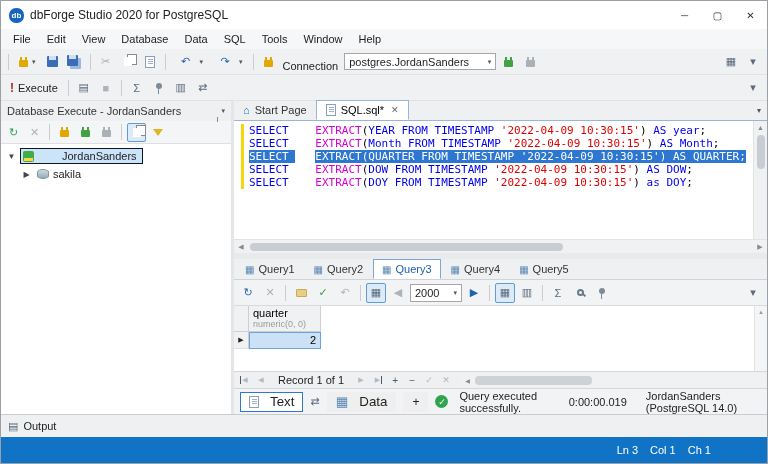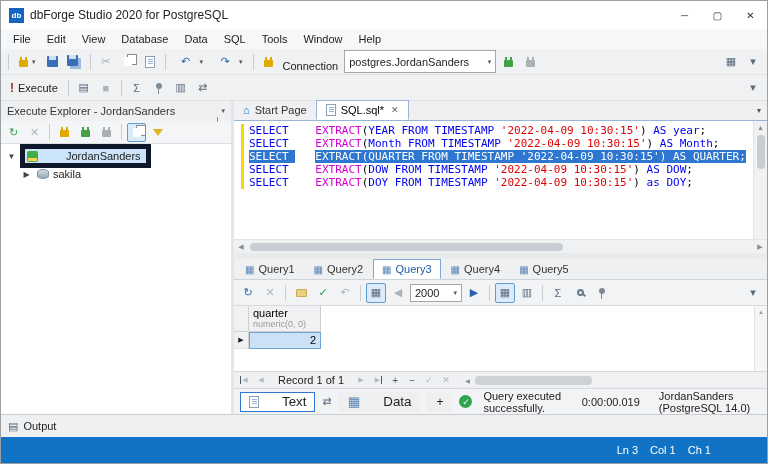--- a/index.html
+++ b/index.html
@@ -2,38 +2,38 @@
 <html><head>
 <meta charset="utf-8">
 <style>
   * { margin:0; padding:0; box-sizing:border-box; }
   html,body { width:768px; height:464px; overflow:hidden; }
   body { font-family:"Liberation Sans", sans-serif; font-size:11px; color:#1e1e1e; background:#f0f1f2; }
   .window { width:768px; height:464px; display:flex; flex-direction:column; border:1px solid #9aa0a6; background:#f0f1f2; }
 
   
   .titlebar { height:28px; background:#ffffff; display:flex; align-items:center; padding-left:8px; flex:none; }
-  .app-logo { width:15px; height:15px; background:#1565c0; border-radius:0; color:#fff; font-size:8px; font-weight:bold; display:flex; align-items:center; justify-content:center; margin-right:6px; }
+  .app-logo { width:15px; height:15px; background:#1565c0; border-radius:7px; color:#fff; font-size:8px; font-weight:bold; display:flex; align-items:center; justify-content:center; margin-right:6px; }
   .title-text { font-size:12px; color:#222; }
   .win-controls { margin-left:auto; display:flex; height:100%; }
   .win-btn { width:33px; height:100%; display:flex; align-items:center; justify-content:center; font-size:10px; color:#333; cursor:default; }
 
   
   .menubar { height:20px; background:#f6f7f8; display:flex; align-items:center; padding-left:4px; flex:none; }
   .menu-item { padding:0 8px; line-height:20px; color:#222; }
 
   
   .toolbar { height:26px; background:#f0f1f2; border-bottom:1px solid #e0e2e4; display:flex; align-items:center; padding:0 4px; gap:2px; flex:none; }
   .sep { width:1px; height:16px; background:#c9cdd1; margin:0 3px; flex:none; }
   .tb-btn { height:22px; display:inline-flex; align-items:center; gap:4px; padding:0 4px; border:1px solid transparent; border-radius:2px; background:transparent; font-size:11px; color:#222; }
   .tb-icon { width:20px; height:20px; display:inline-flex; align-items:center; justify-content:center; font-size:11px; color:#5a6b7d; }
   .tb-icon.blue { color:#1f62b0; } .tb-icon.dis { color:#adb3b9; }
   .caret { font-size:7px; color:#555; }
   .tb-label { margin:8px 4px 0 2px; color:#222; }
-  .combo { height:23px; background:#fff; border:1px solid #a6a6a6; display:inline-flex; align-items:center; justify-content:space-between; padding:0 4px; gap:6px; }
+  .combo { height:17px; background:#fff; border:1px solid #a6a6a6; display:inline-flex; align-items:center; justify-content:space-between; padding:0 4px; gap:6px; }
   .combo.conn { width:152px; }
   .combo.size { width:52px; height:18px; }
   .spacer { flex:1; }
   .exclaim { color:#9e2d22; font-weight:bold; font-size:12px; }
 
   
   .shape-doc { width:10px; height:12px; background:#fff; border:1px solid #8aa0b8; position:relative; }
   .shape-doc::after { content:''; position:absolute; left:2px; top:2px; width:5px; height:1px; background:#9db4cb; box-shadow:0 2px 0 #9db4cb, 0 4px 0 #9db4cb; }
   .shape-disk { width:11px; height:11px; background:#3a6fb8; border-radius:1px; position:relative; }
   .shape-disk::after { content:''; position:absolute; left:2px; top:0; width:7px; height:4px; background:#cfe0f2; }
@@ -63,21 +63,21 @@
   
   .left-panel { width:233px; flex:none; display:flex; flex-direction:column; border-right:3px solid #e3e5e8; background:#fff; }
   .panel-header { height:20px; background:#eef0f2; display:flex; align-items:center; padding:0 6px; gap:6px; color:#333; flex:none; }
   .panel-header .ph-title { flex:1; white-space:nowrap; overflow:hidden; }
   .panel-toolbar { height:23px; background:#f4f5f6; border-bottom:1px solid #dddfe2; display:flex; align-items:center; padding:0 3px; gap:2px; flex:none; }
   .pt-icon { width:19px; height:19px; display:inline-flex; align-items:center; justify-content:center; font-size:11px; border:1px solid transparent; }
   .tree { flex:1; background:#fff; padding-top:3px; overflow:hidden; }
   .tree-row { height:18px; display:flex; align-items:center; gap:4px; }
   .tree-row .expander { width:9px; text-align:center; font-size:8px; color:#444; flex:none; }
   .node-body { display:flex; align-items:center; gap:4px; padding:1px 5px 1px 2px; }
-  .tree-row.selected .node-body { background:#cbe4f8; border:5px solid #0f172a;gap:28px; }
+  .tree-row.selected .node-body { background:#cbe4f8; border:1px solid #0f172a;gap:28px; }
 
   
   .right-area { flex:1; min-width:0; display:flex; flex-direction:column; background:#fff; }
 
   .doc-tabs { height:20px; background:#eef0f2; display:flex; align-items:flex-end; border-bottom:1px solid #97b5d5; flex:none; }
   .tab { height:20px; display:flex; align-items:center; gap:5px; padding:0 9px; color:#333; }
   .tab.active { background:#fff; border:1px solid #97b5d5; border-bottom-color:#fff; color:#000; }
   .tab .tab-close { font-size:9px; color:#666; margin-left:2px; }
   .tab-strip-overflow { margin-left:auto; width:16px; text-align:center; font-size:8px; color:#555; align-self:center; }
 
@@ -128,21 +128,21 @@
   .rn-btn.edge.right span { border-left:none; border-right:1px solid #4a5a68; padding-right:1px; }
   .rn-btn.dis { color:#b3b9bf; }
   .rn-label { margin:0 8px; color:#222; }
   .rn-scroll { flex:1; height:13px; background:#f0f1f2; margin-left:6px; display:flex; align-items:center; }
   .rn-scroll .arrow { width:13px; text-align:center; font-size:6px; color:#8a8a8a; }
   .rn-scroll .track { flex:1; height:100%; position:relative; }
   .rn-scroll .thumb { position:absolute; left:1px; top:2px; height:9px; width:40%; background:#cdd2d7; border-radius:4px; }
 
   
   .bottom-strip { height:26px; background:#f2f3f5; border-top:1px solid #d5d7da; display:flex; align-items:center; padding:0 8px 0 6px; gap:7px; flex:none; }
-  .view-btn { height:20px; display:inline-flex; align-items:center; gap:23px; padding:0 8px; border:1px solid transparent; color:#222; }
+  .view-btn { height:20px; display:inline-flex; align-items:center; gap:11px; padding:0 8px; border:1px solid transparent; color:#222; }
   .view-btn.active { background:#fff; border:1px solid #2e77d0; }
   .exec-msg { color:#222; margin-left:4px; }
   .exec-duration, .exec-conn { color:#222; }
 
   
   .output-panel { height:23px; background:#eef0f2; border-top:1px solid #c9cdd1; display:flex; align-items:center; padding-left:7px; gap:5px; flex:none; }
   .output-icon { color:#5a6b7d; font-size:11px; }
   .statusbar { height:26px; background:#1073c5; color:#fff; display:flex; align-items:center; flex:none; }
   .sb-group { margin-left:auto; margin-right:56px; display:flex; gap:12px; }
 </style>
@@ -238,21 +238,21 @@
     <span class="tb-icon">▥</span>
     <span class="tb-icon">⇄</span>
     <span class="spacer"></span>
     <span class="tb-icon">▾</span>
   </div>
 
   <div class="main">
 
     <div class="left-panel">
       <div class="panel-header">
-        <span class="ph-title">Execute Explorer - JordanSanders</span>
+        <span class="ph-title">Database Execute - JordanSanders</span>
         <span><span class="shape-pin"></span></span>
         <span class="caret">▾</span>
       </div>
       <div class="panel-toolbar">
         <span class="pt-icon" style="color:#2e9e4e">↻</span>
         <span class="pt-icon" style="color:#adb3b9">✕</span>
         <span class="sep"></span>
         <span class="pt-icon">
             <span class="shape-plug"></span>
           </span>

